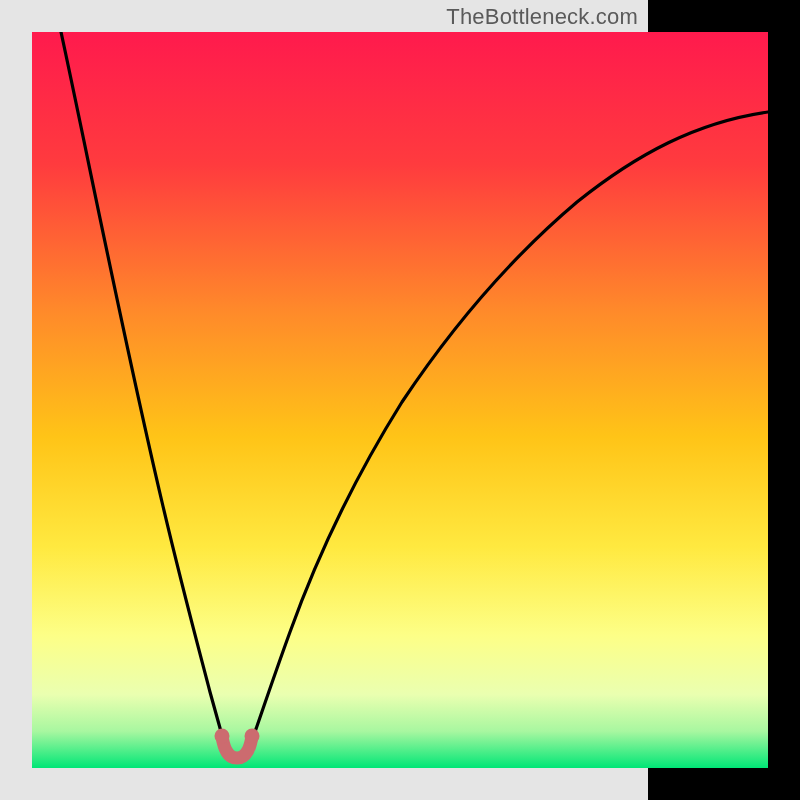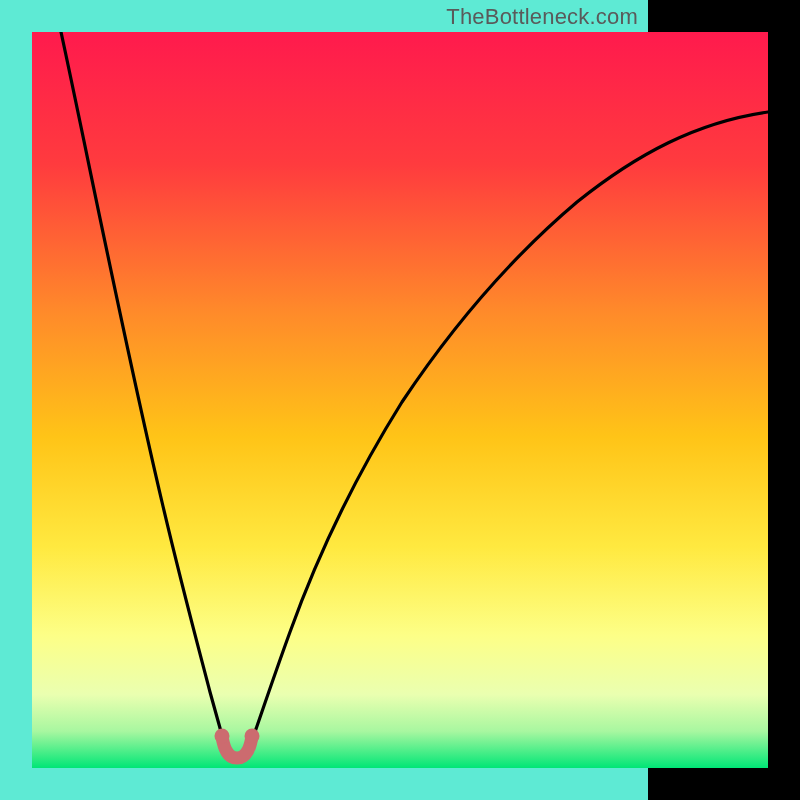--- a/index.html
+++ b/index.html
@@ -9,21 +9,21 @@
     height: 800px;
     overflow: hidden;
     background: #000;
   }
   .frame {
     position: absolute;
     left: 0;
     top: 0;
     width: 648px;
     height: 800px;
-    background: #5eead4;
+    background: #e5e5e5;
   }
   .plot {
     position: absolute;
     left: 32px;
     top: 32px;
     width: 736px;
     height: 736px;
     overflow: hidden;
   }
   .plot svg {

